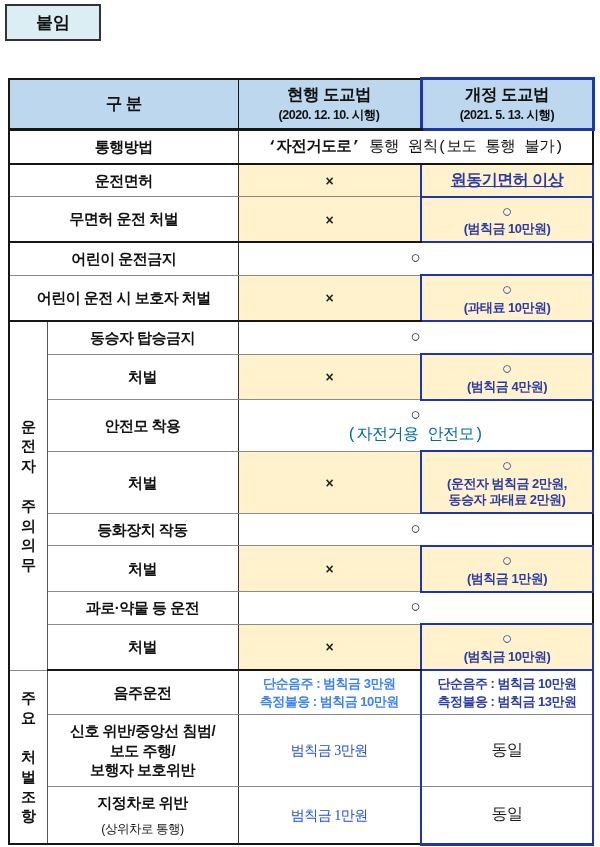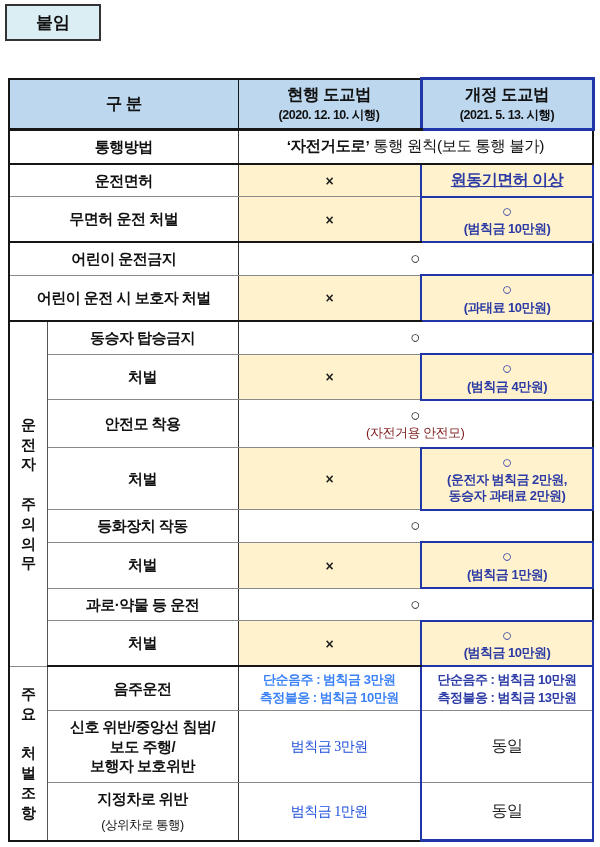--- a/index.html
+++ b/index.html
@@ -35,30 +35,30 @@
   td.yellow{background:var(--yellow);}
   td.rev{border-left:2.5px solid var(--blue);border-right:2.5px solid var(--blue);}
   td.rev.hl{border:2.5px solid var(--blue);}
   td.rev.last{border-bottom:3px solid var(--blue);}
   tr.sec td{border-bottom:2.5px solid var(--black);margin-left:41px;}
   tr.sec td.rev.hl{border-bottom:2.5px solid var(--blue);}
   .sym{font-size:17px;line-height:1.15;color:#222;}
   .sym.blue{color:var(--txtblue);}
   .xmark{font-size:14px;font-weight:bold;color:#222;}
   .note{font-size:13px;font-weight:bold;color:var(--txtblue);white-space:pre-line;line-height:1.25;}
-  .note-black{font-size:13px;color:#7f1d1d;white-space:pre-line;line-height:1.25;}
+  .note-black{font-size:16px;color:#0369a1;white-space:pre-line;line-height:1.25;}
   .lines{font-size:13px;font-weight:bold;white-space:pre-line;line-height:1.35;color:#3b82f6;}
   .lines.blue{color:var(--txtblue);}
   .rev-strong{color:var(--txtblue);font-weight:bold;font-size:16px;text-decoration:underline;}
   .plain{font-size:16px;color:#1c1c1c;}
   .val{font-size:14px;color:#1d4ed8;font-family:Liberation Serif, serif;}
   .sublab{font-size:12.5px;font-weight:normal;margin-top:9px;}
   .spanbold{font-weight:bold;font-size:15.5px;}
   .spantext{font-size:15.5px;}
-  td.span2{padding:5px 10px;}
+  td.span2{padding:5px 10px;font-family:Liberation Mono, monospace;}
 </style>
 </head>
 <body>
 
 <div class="page">
   <div class="header-row">
     <div class="badge">
       <span>붙임</span>
     </div>
   </div>

